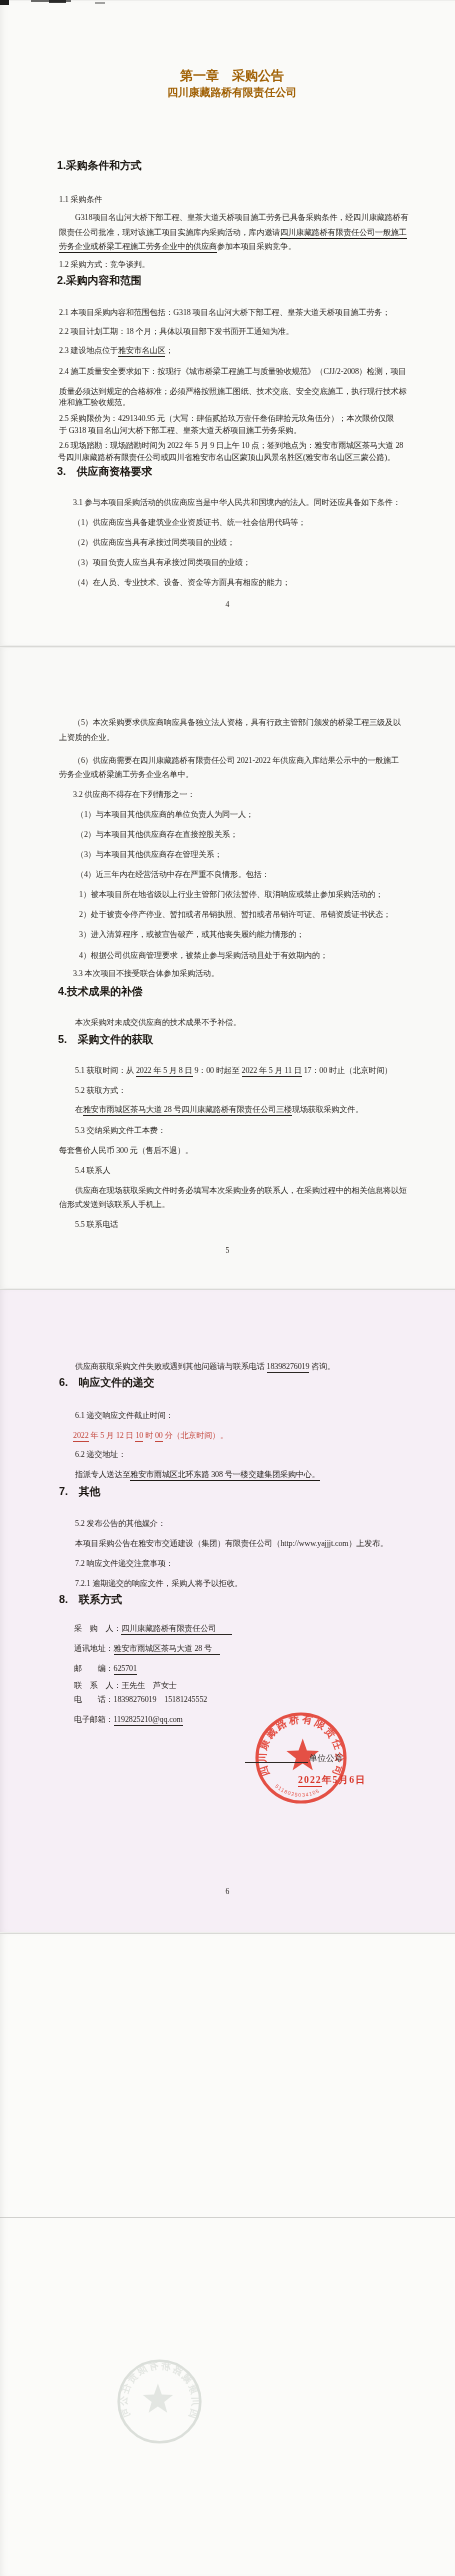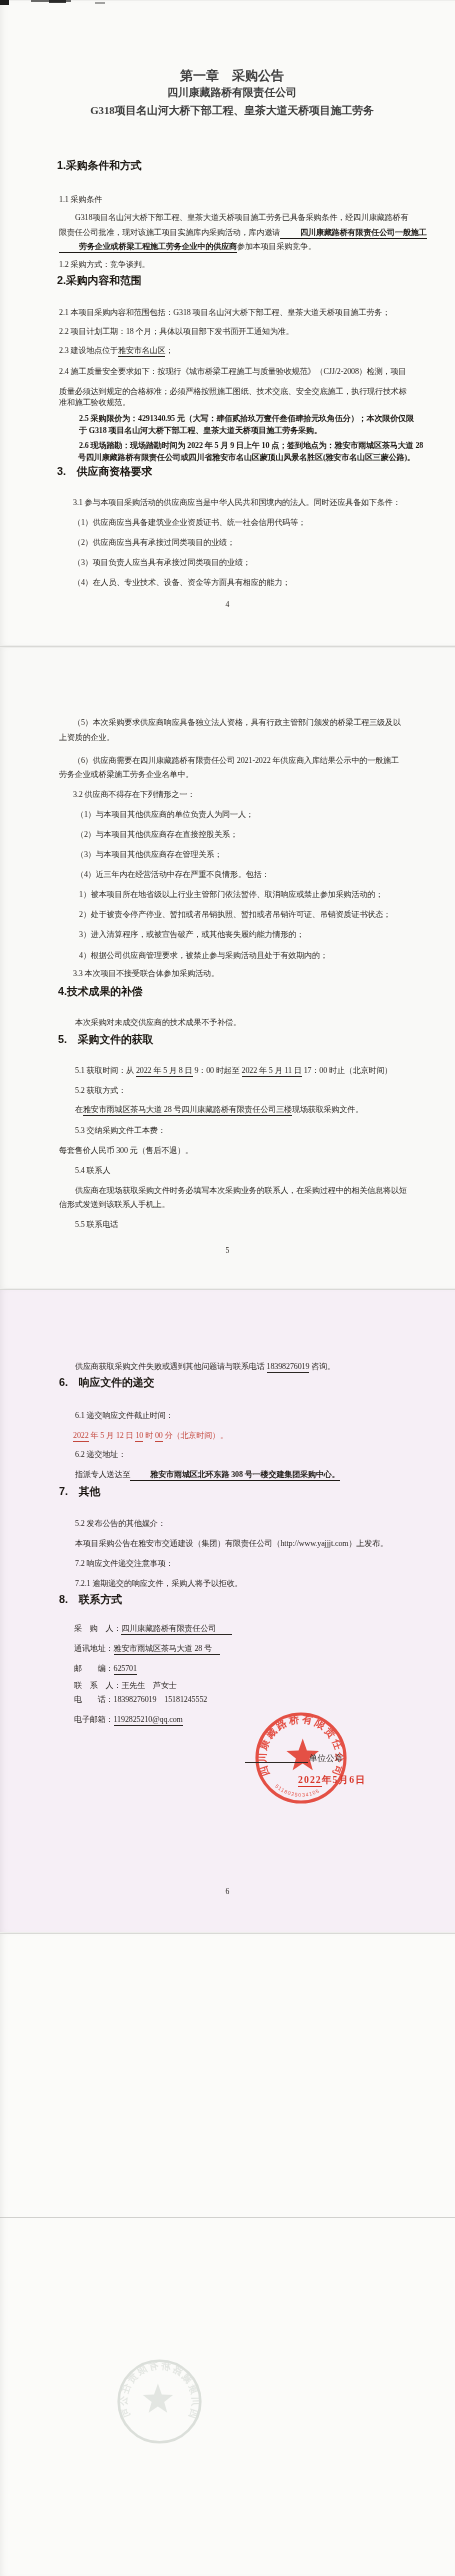--- a/index.html
+++ b/index.html
@@ -7,23 +7,23 @@
   #canvas{position:relative;width:455px;height:2576px;background:#eeeeec;overflow:hidden;
           font-family:"Liberation Serif","DejaVu Serif",serif;}
   .page{position:absolute;left:0;width:455px;box-shadow:inset 5.7px 0 8px -5.7px rgba(0,0,0,.10);}
   .pg1{top:1.1px;height:644px;background:#fafaf8;}
   .pg2{top:648px;height:640px;background:#f9f9f7;}
   .pg3{top:1290px;height:642px;background:#f6eff6;}
   .pg4{top:1934px;height:642px;background:#fbfbf9;}
   .sep{position:absolute;left:0;width:455px;height:0.6px;background:#d9d9d6;}
   .ln{position:absolute;white-space:nowrap;font-size:8px;letter-spacing:-0.1px;
       color:#2b2723;line-height:1.25;}
-  .b{font-weight:700;color:#1f1b17;padding-left:20px;}
+  .b{font-weight:400;color:#1f1b17;}
   .ttl{position:absolute;left:9px;right:0;text-align:center;white-space:nowrap;
-       font-family:Liberation Serif, serif;font-weight:700;color:#404040;}
+       font-family:Liberation Sans, sans-serif;font-weight:700;color:#a16207;}
   .hd{position:absolute;white-space:nowrap;font-family:"Liberation Sans","DejaVu Sans",sans-serif;
       font-weight:700;font-size:10.8px;color:#1d1914;letter-spacing:0;}
   .u{border-bottom:0.7px solid currentColor;padding-bottom:0.6px;}
   .red{color:#c4483e;}
   .c{left:0;right:0;text-align:center;}
   .pgno{font-size:7.7px;letter-spacing:0;}
   .artifact{position:absolute;background:#1d1d1d;}
   .crease{position:absolute;left:0;width:455px;height:0.6px;background:rgba(175,175,172,.55);}
   .sealbox{position:absolute;}
   .seal-label{position:absolute;white-space:nowrap;font-size:8.5px;color:#2f2b27;}
@@ -43,21 +43,20 @@
   <div class="sep" style="top:1289px"></div>
   <div class="sep" style="top:1933px"></div>
 
   <div class="artifact" style="top:0;left:0;width:8.5px;height:4.6px"></div>
   <div class="artifact" style="top:0;left:31px;width:40px;height:1.7px;opacity:.65"></div>
   <div class="artifact" style="top:0;left:49px;width:17px;height:2.8px;opacity:.85"></div>
   <div class="artifact" style="top:2.3px;left:95px;width:9.7px;height:1.7px;opacity:.4"></div>
 
   <div class="ttl" style="top:67px;font-size:13px">第一章　采购公告</div>
   <div class="ttl" style="top:86px;font-size:10.8px">四川康藏路桥有限责任公司</div>
-  <div class="ttl" style="top:104px;font-size:10.8px">G318项目名山河大桥下部工程、皇茶大道天桥项目施工劳务</div>
 
   <div class="hd" style="top:159px;left:57px">1.采购条件和方式</div>
   <div class="ln" style="top:195px;left:59px">1.1 采购条件</div>
   <div class="ln" style="top:213px;left:75px">G318项目名山河大桥下部工程、皇茶大道天桥项目施工劳务已具备采购条件，经四川康藏路桥有</div>
   <div class="ln" style="top:228px;left:59px"><span>限责任公司批准，现对该施工项目实施库内采购活动，库内邀请</span><span class="u b">四川康藏路桥有限责任公司一般施工</span></div>
   <div class="ln" style="top:242px;left:59px"><span class="u b">劳务企业或桥梁工程施工劳务企业中的供应商</span><span>参加本项目采购竞争。</span></div>
   <div class="ln" style="top:260px;left:59px">1.2 采购方式：竞争谈判。</div>
 
   <div class="hd" style="top:274px;left:57px">2.采购内容和范围</div>
   <div class="ln" style="top:308px;left:59px">2.1 本项目采购内容和范围包括：G318 项目名山河大桥下部工程、皇茶大道天桥项目施工劳务；</div>

